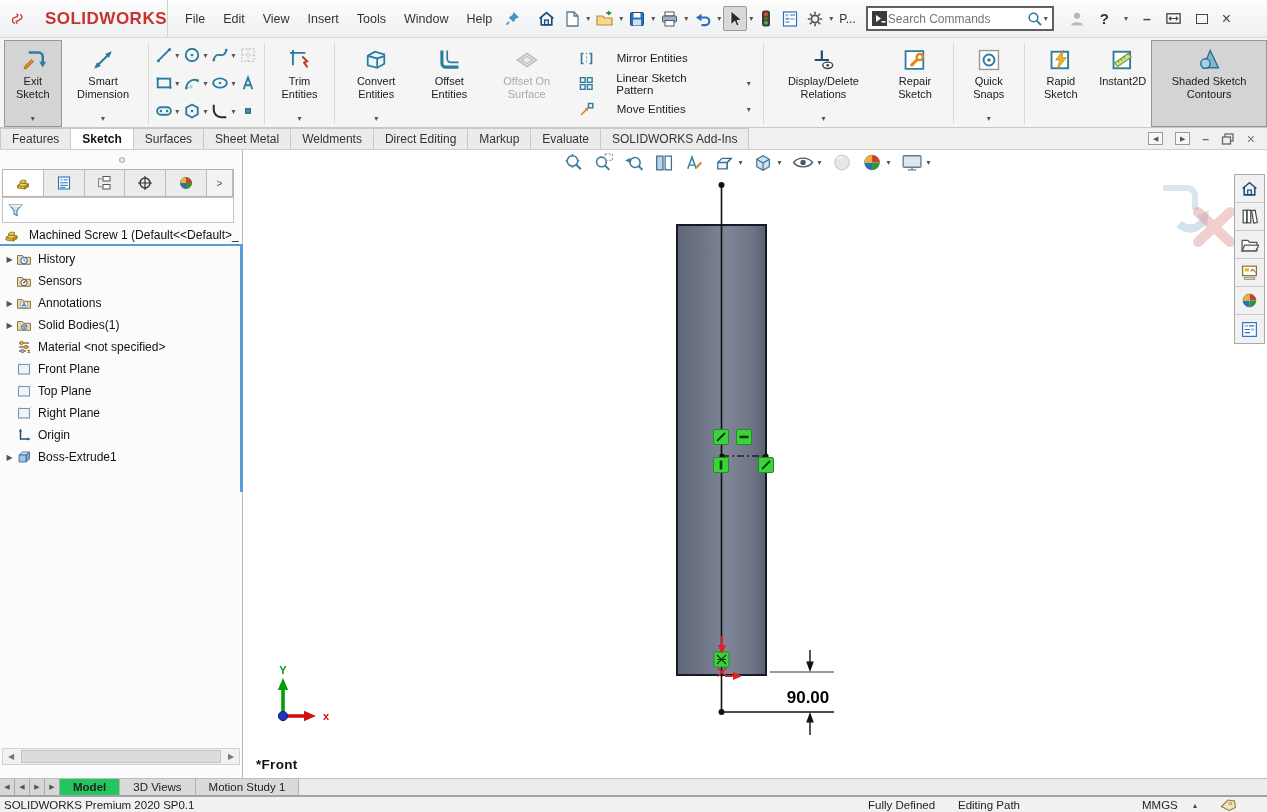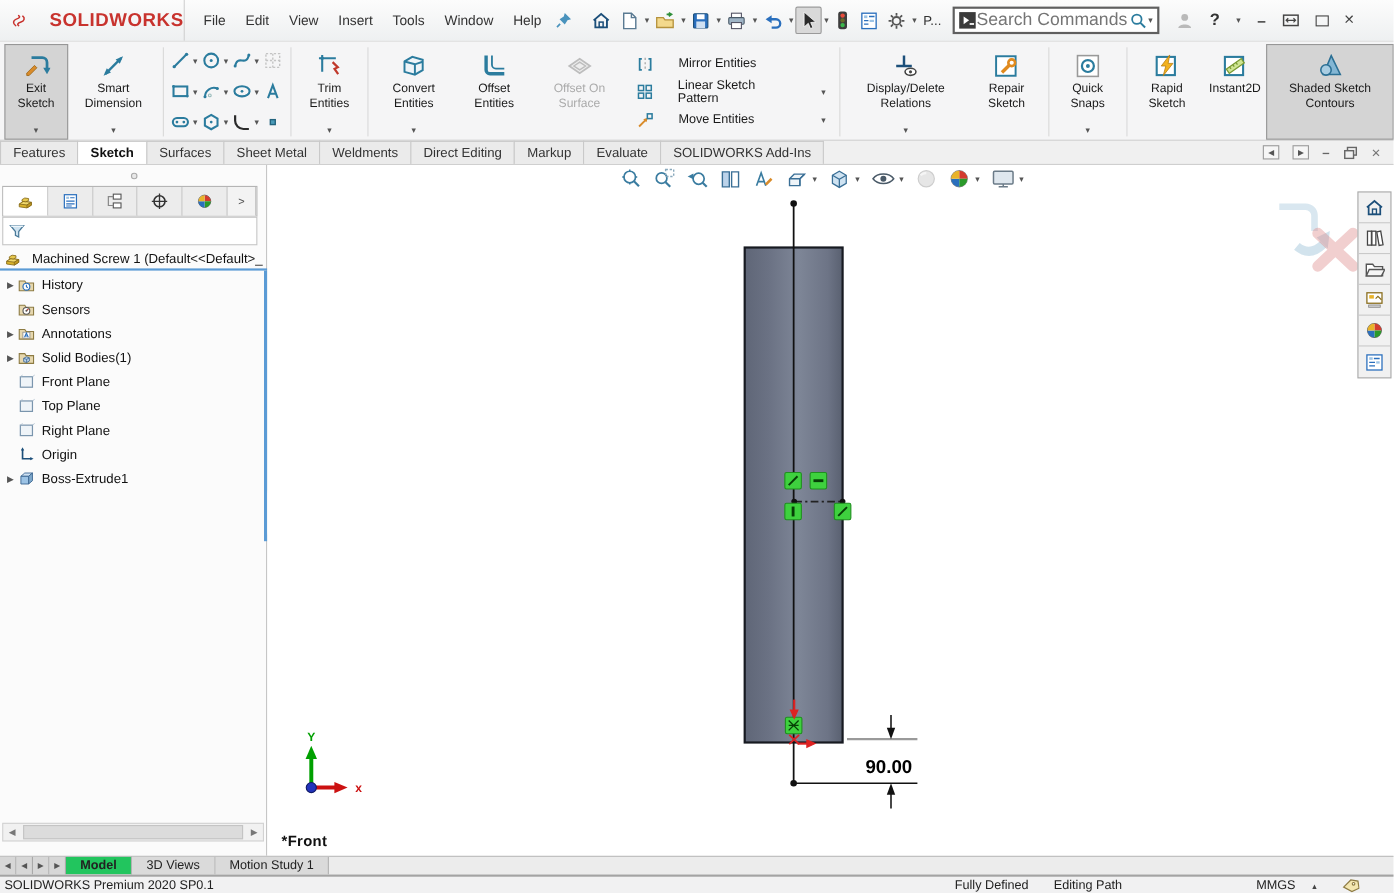--- a/index.html
+++ b/index.html
@@ -12,21 +12,21 @@
 #logo {width:168px;height:100%;display:flex;align-items:center;gap:21px;padding-left:10px;border-right:1px solid #d0d0d0;}
 #logo .brand {font-size:17px;letter-spacing:.5px;color:#c8332e;}
 #logo .brand b {font-weight:700;}
 .menu-item {padding:4px 9px;font-size:12.5px;color:#333;cursor:default;}
 #menus {display:flex;align-items:center;margin-left:8px;}
 .qa {display:flex;align-items:center;gap:1px;margin-left:10px;}
 .qabtn {display:flex;align-items:center;padding:2px;border:1px solid transparent;border-radius:2px;}
 .qabtn.pressed {background:#d9d9d9;border-color:#9a9a9a;}
 .dd {font-size:8px;color:#555;padding:0 1px;}
 #searchbox {display:flex;align-items:center;width:188px;height:25px;border:2px solid #5f5f5f;background:#fff;margin-left:10px;padding:0 3px;}
-#searchbox input {border:none;outline:none;flex:1;font-size:16px;color:#888;font-family:"Liberation Sans",sans-serif;min-width:0;background:transparent;}
+#searchbox input {border:none;outline:none;flex:1;font-size:12px;color:#888;font-family:"Liberation Sans",sans-serif;min-width:0;background:transparent;}
 #winbtns {display:flex;align-items:center;gap:14px;margin-left:14px;margin-right:10px;color:#444;}
 #winbtns .wb {font-size:14px;line-height:14px;}
 .maxbox {width:12px;height:10px;border:1.6px solid #444;display:inline-block;}
 
 #ribbon {left:0;top:38px;width:1267px;height:90px;background:#f5f5f6;border-bottom:1px solid #c9c9c9;display:flex;align-items:stretch;padding:2px 0 0 4px;}
 .vsep {width:1px;background:#d9d9d9;margin:3px 3px;}
 .bigbtn {display:flex;flex-direction:column;align-items:center;padding:4px 4px 1px;border:1px solid transparent;text-align:center;}
 .bigbtn .ic {height:30px;display:flex;align-items:center;justify-content:center;}
 .bigbtn .lb {font-size:11px;line-height:12.5px;color:#1a1a1a;}
 .bigbtn .ddz {margin-top:auto;padding:1px 0 2px;}
@@ -597,20 +597,33 @@
               <path d="M5.5 8.8l2.7.9 2.5-1.4M8.2 9.7v2.9" fill="none"></path>
             </g>
           </svg>
         </span>
       <span class="tlabel">Solid Bodies(1)</span>
     </div>
     <div class="trow">
       <span class="texp"></span>
       <span class="ticon">
           <svg width="16" height="16" viewBox="0 0 16 16">
+            <path d="M3 4h10M3 8h10M3 12h7" stroke="#777" stroke-width="1.3"></path>
+            <circle cx="5.5" cy="4" r="1.7" fill="#e9b32a" stroke="#9a7a14"></circle>
+            <circle cx="10" cy="8" r="1.7" fill="#e9b32a" stroke="#9a7a14"></circle>
+            <circle cx="6.5" cy="12" r="1.7" fill="#bdbdbd" stroke="#777"></circle>
+            <path d="M11.5 11l2.5 2.5M14 11l-2.5 2.5" stroke="#9a7a14" stroke-width="1.1"></path>
+          </svg>
+        </span>
+      <span class="tlabel">Material &lt;not specified&gt;</span>
+    </div>
+    <div class="trow">
+      <span class="texp"></span>
+      <span class="ticon">
+          <svg width="16" height="16" viewBox="0 0 16 16">
             <rect x="2.5" y="3.5" width="11" height="9.5" fill="#e8f0f7" fill-opacity=".6" stroke="#7a95ad" stroke-width="1.1"></rect>
             <path d="M2.5 3.5l2-1.5M13.5 3.5l2-1.5" stroke="#aebfce" stroke-width=".8"></path>
           </svg>
         </span>
       <span class="tlabel">Front Plane</span>
     </div>
     <div class="trow">
       <span class="texp"></span>
       <span class="ticon">
           <svg width="16" height="16" viewBox="0 0 16 16">

